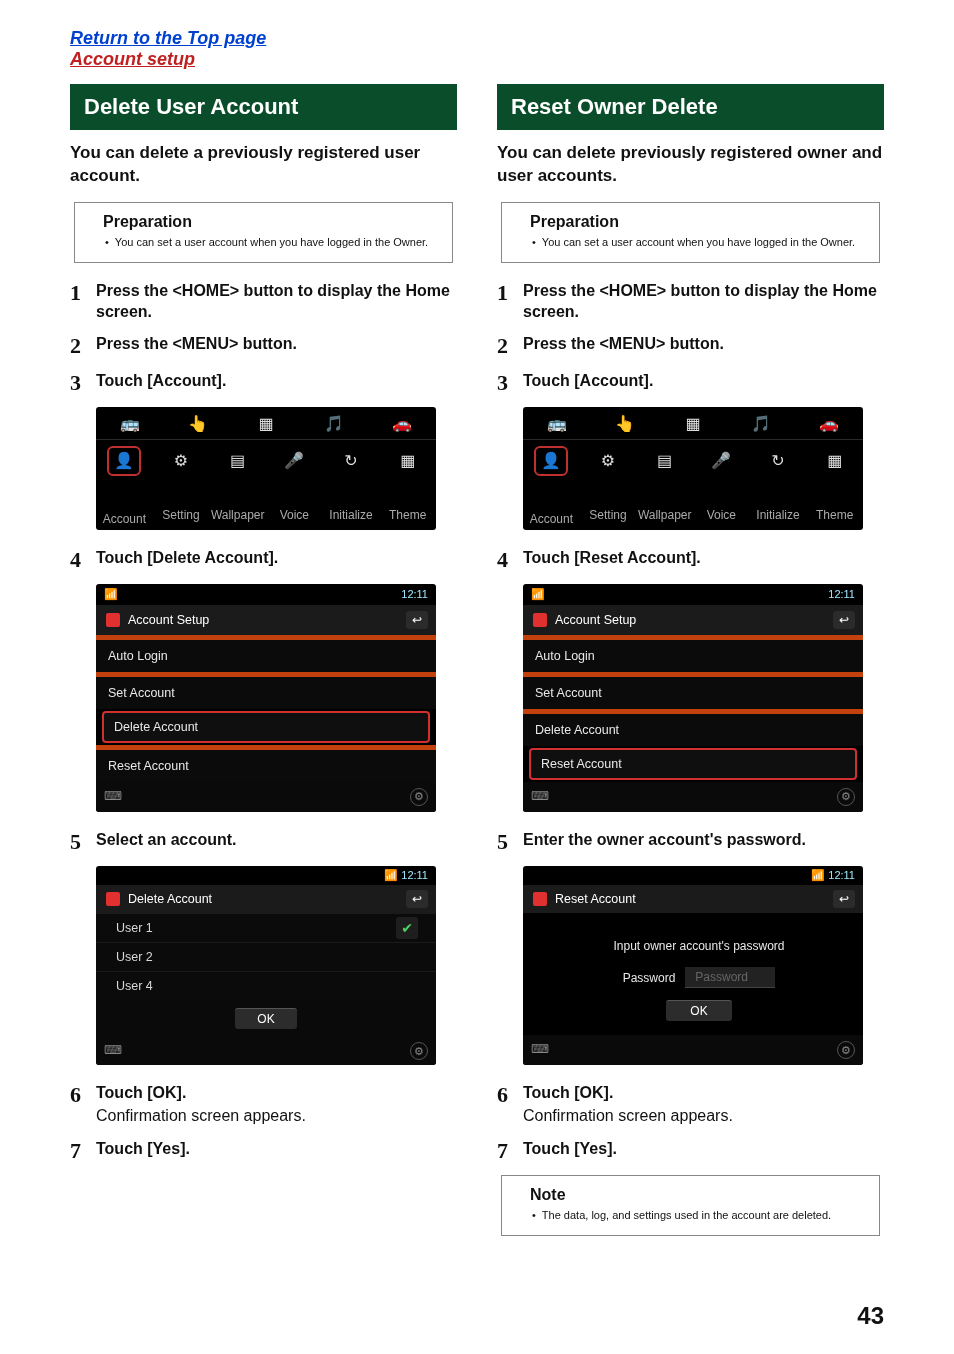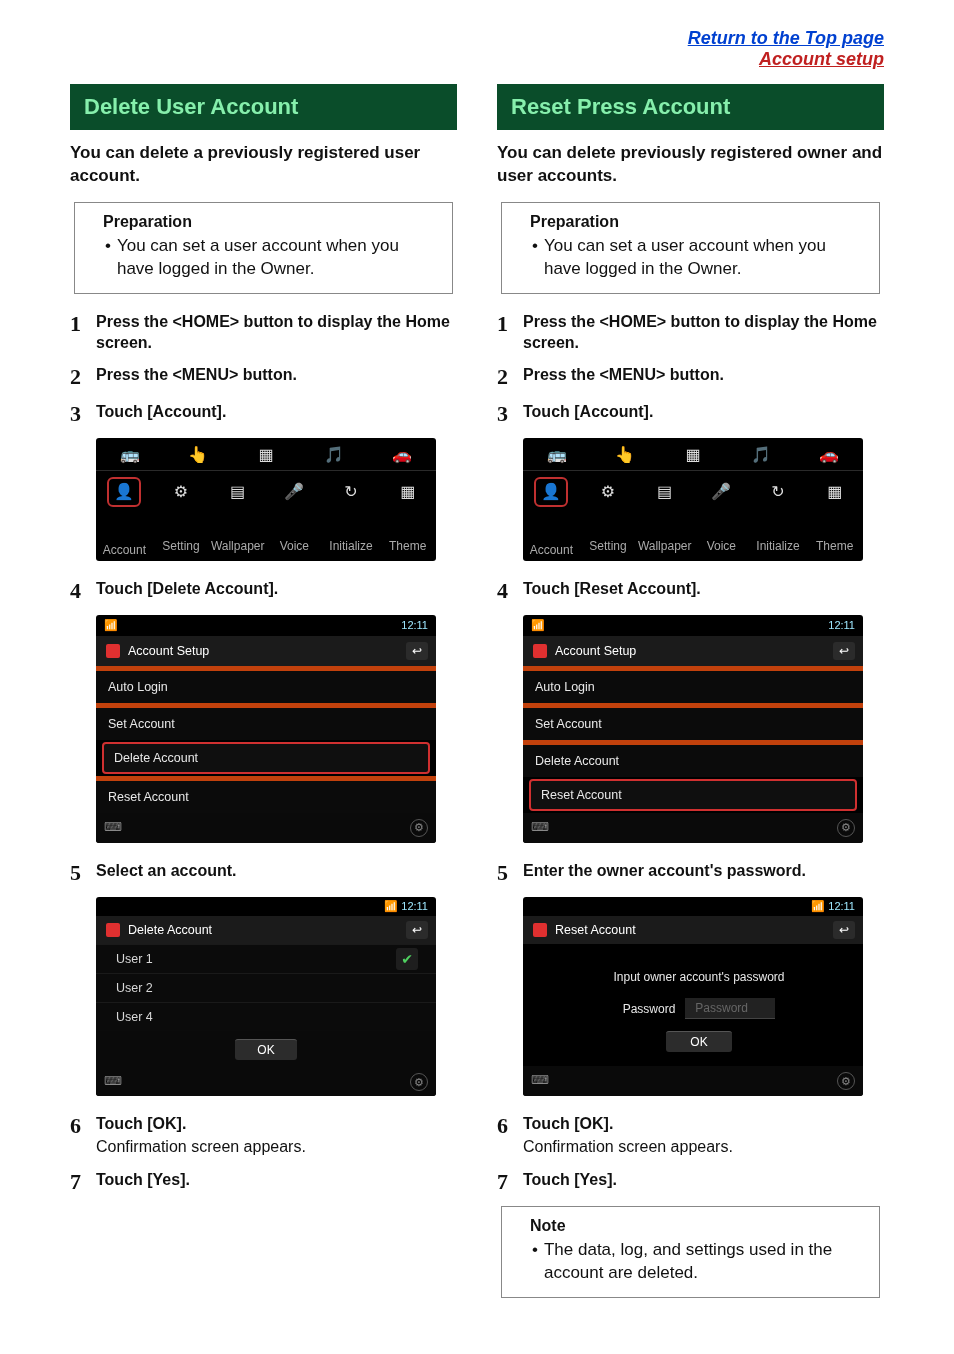--- a/index.html
+++ b/index.html
@@ -4,37 +4,37 @@
 <style>
   * { box-sizing: border-box; margin: 0; padding: 0; }
   body {
     font-family: -apple-system, "Segoe UI", Helvetica, Arial, sans-serif;
     background: #fff;
     width: 954px;
     margin: 0 auto;
     color: #111;
     padding: 28px 70px 40px 70px;
   }
-  .top-links { text-align: right; font-weight: 700; font-style: italic; font-size: 18px; margin-bottom: 14px; }
+  .top-links { text-align: left; font-weight: 700; font-style: italic; font-size: 18px; margin-bottom: 14px; }
   .top-links .link-return { color: #0040d0; text-decoration: underline; display: inline-block; }
   .top-links .link-section { color: #c02020; text-decoration: underline; display: inline-block; }
   .cols { display: flex; gap: 40px; }
   .col { flex: 1 1 0; min-width: 0; }
   .sec-title {
     background: #0a4d2a;
-    color: #86efac;
+    color: #ffffff;
     font-weight: 700;
     font-size: 22px;
     padding: 10px 14px;
     margin-bottom: 12px;
   }
   .lead { font-weight: 700; font-size: 17px; line-height: 1.35; margin-bottom: 14px; }
   .box { border: 1px solid #888; padding: 10px 14px 12px 28px; margin: 0 4px 18px 4px; }
   .box-title { font-weight: 700; margin-bottom: 4px; }
-  .box-li { display: flex; font-size: 17px; line-height: 1.35; }
+  .box-li { display: flex; font-size: 11px; line-height: 1.35; }
   .box-li::before { content: "•"; margin: 0 6px 0 2px; }
   .step { display: flex; margin: 6px 0 12px 0; }
   .step-num { font-family: Georgia, "Times New Roman", serif; font-weight: 700; font-size: 22px; width: 26px; flex: 0 0 26px; line-height: 1.1; }
   .step-body { flex: 1; }
   .step-body .bold { font-weight: 700; font-size: 16px; line-height: 1.3; }
   .step-body .plain { font-size: 16px; line-height: 1.3; padding-top: 2px; }
   .screenshot { margin: 4px 0 18px 26px; }
 
   
   .ss-icons { background: #000; border-radius: 3px; overflow:hidden; width: 340px; }
@@ -233,21 +233,21 @@
     </div>
     <div class="step">
       <div class="step-num">7</div>
       <div class="step-body">
           <div class="bold">Touch [Yes].</div>
         </div>
     </div>
   </div>
 
   <div class="col">
-    <div class="sec-title">Reset Press Account</div>
+    <div class="sec-title">Reset Owner Delete</div>
     <div class="lead">You can delete previously registered owner and user accounts.</div>
 
     <div class="box">
       <div class="box-title">Preparation</div>
       <div class="box-li">
           <span>You can set a user account when you have logged in the Owner.</span>
         </div>
     </div>
 
     <div class="step">

